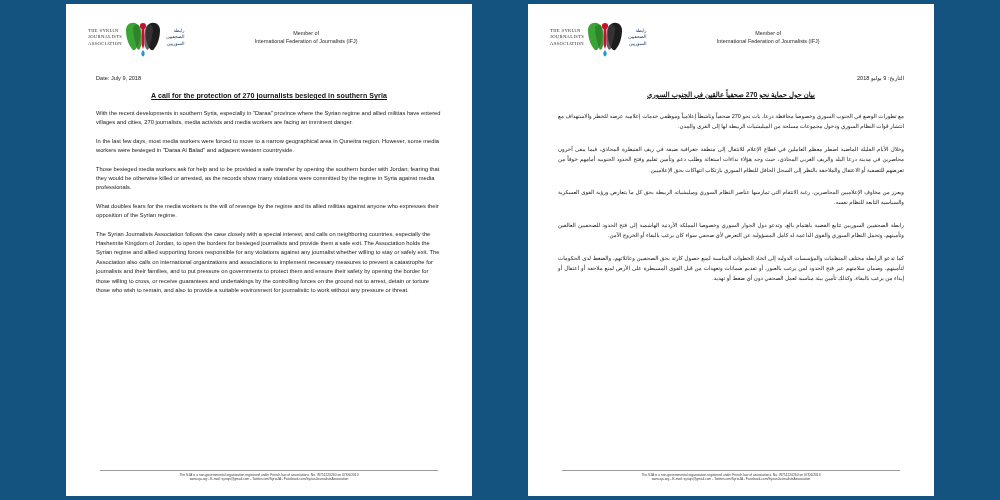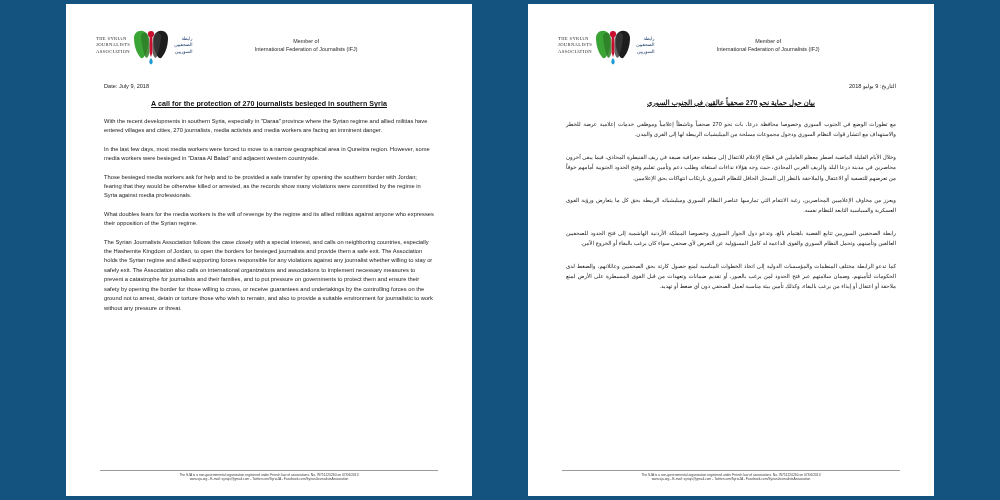--- a/index.html
+++ b/index.html
@@ -17,21 +17,21 @@
     align-items:flex-start;
     gap:56px;
   }
   .page{
     position:relative;
     background:#ffffff;
     width:406px;
     height:492px;
     margin-top:4px;
     box-sizing:border-box;
-    padding:12px;
+    padding:4px;
     overflow:hidden;
   }
 
   
   .hdr{
     display:flex;
     align-items:center;
     padding:9px 14px 0 18px;
     height:50px;
     box-sizing:border-box;

